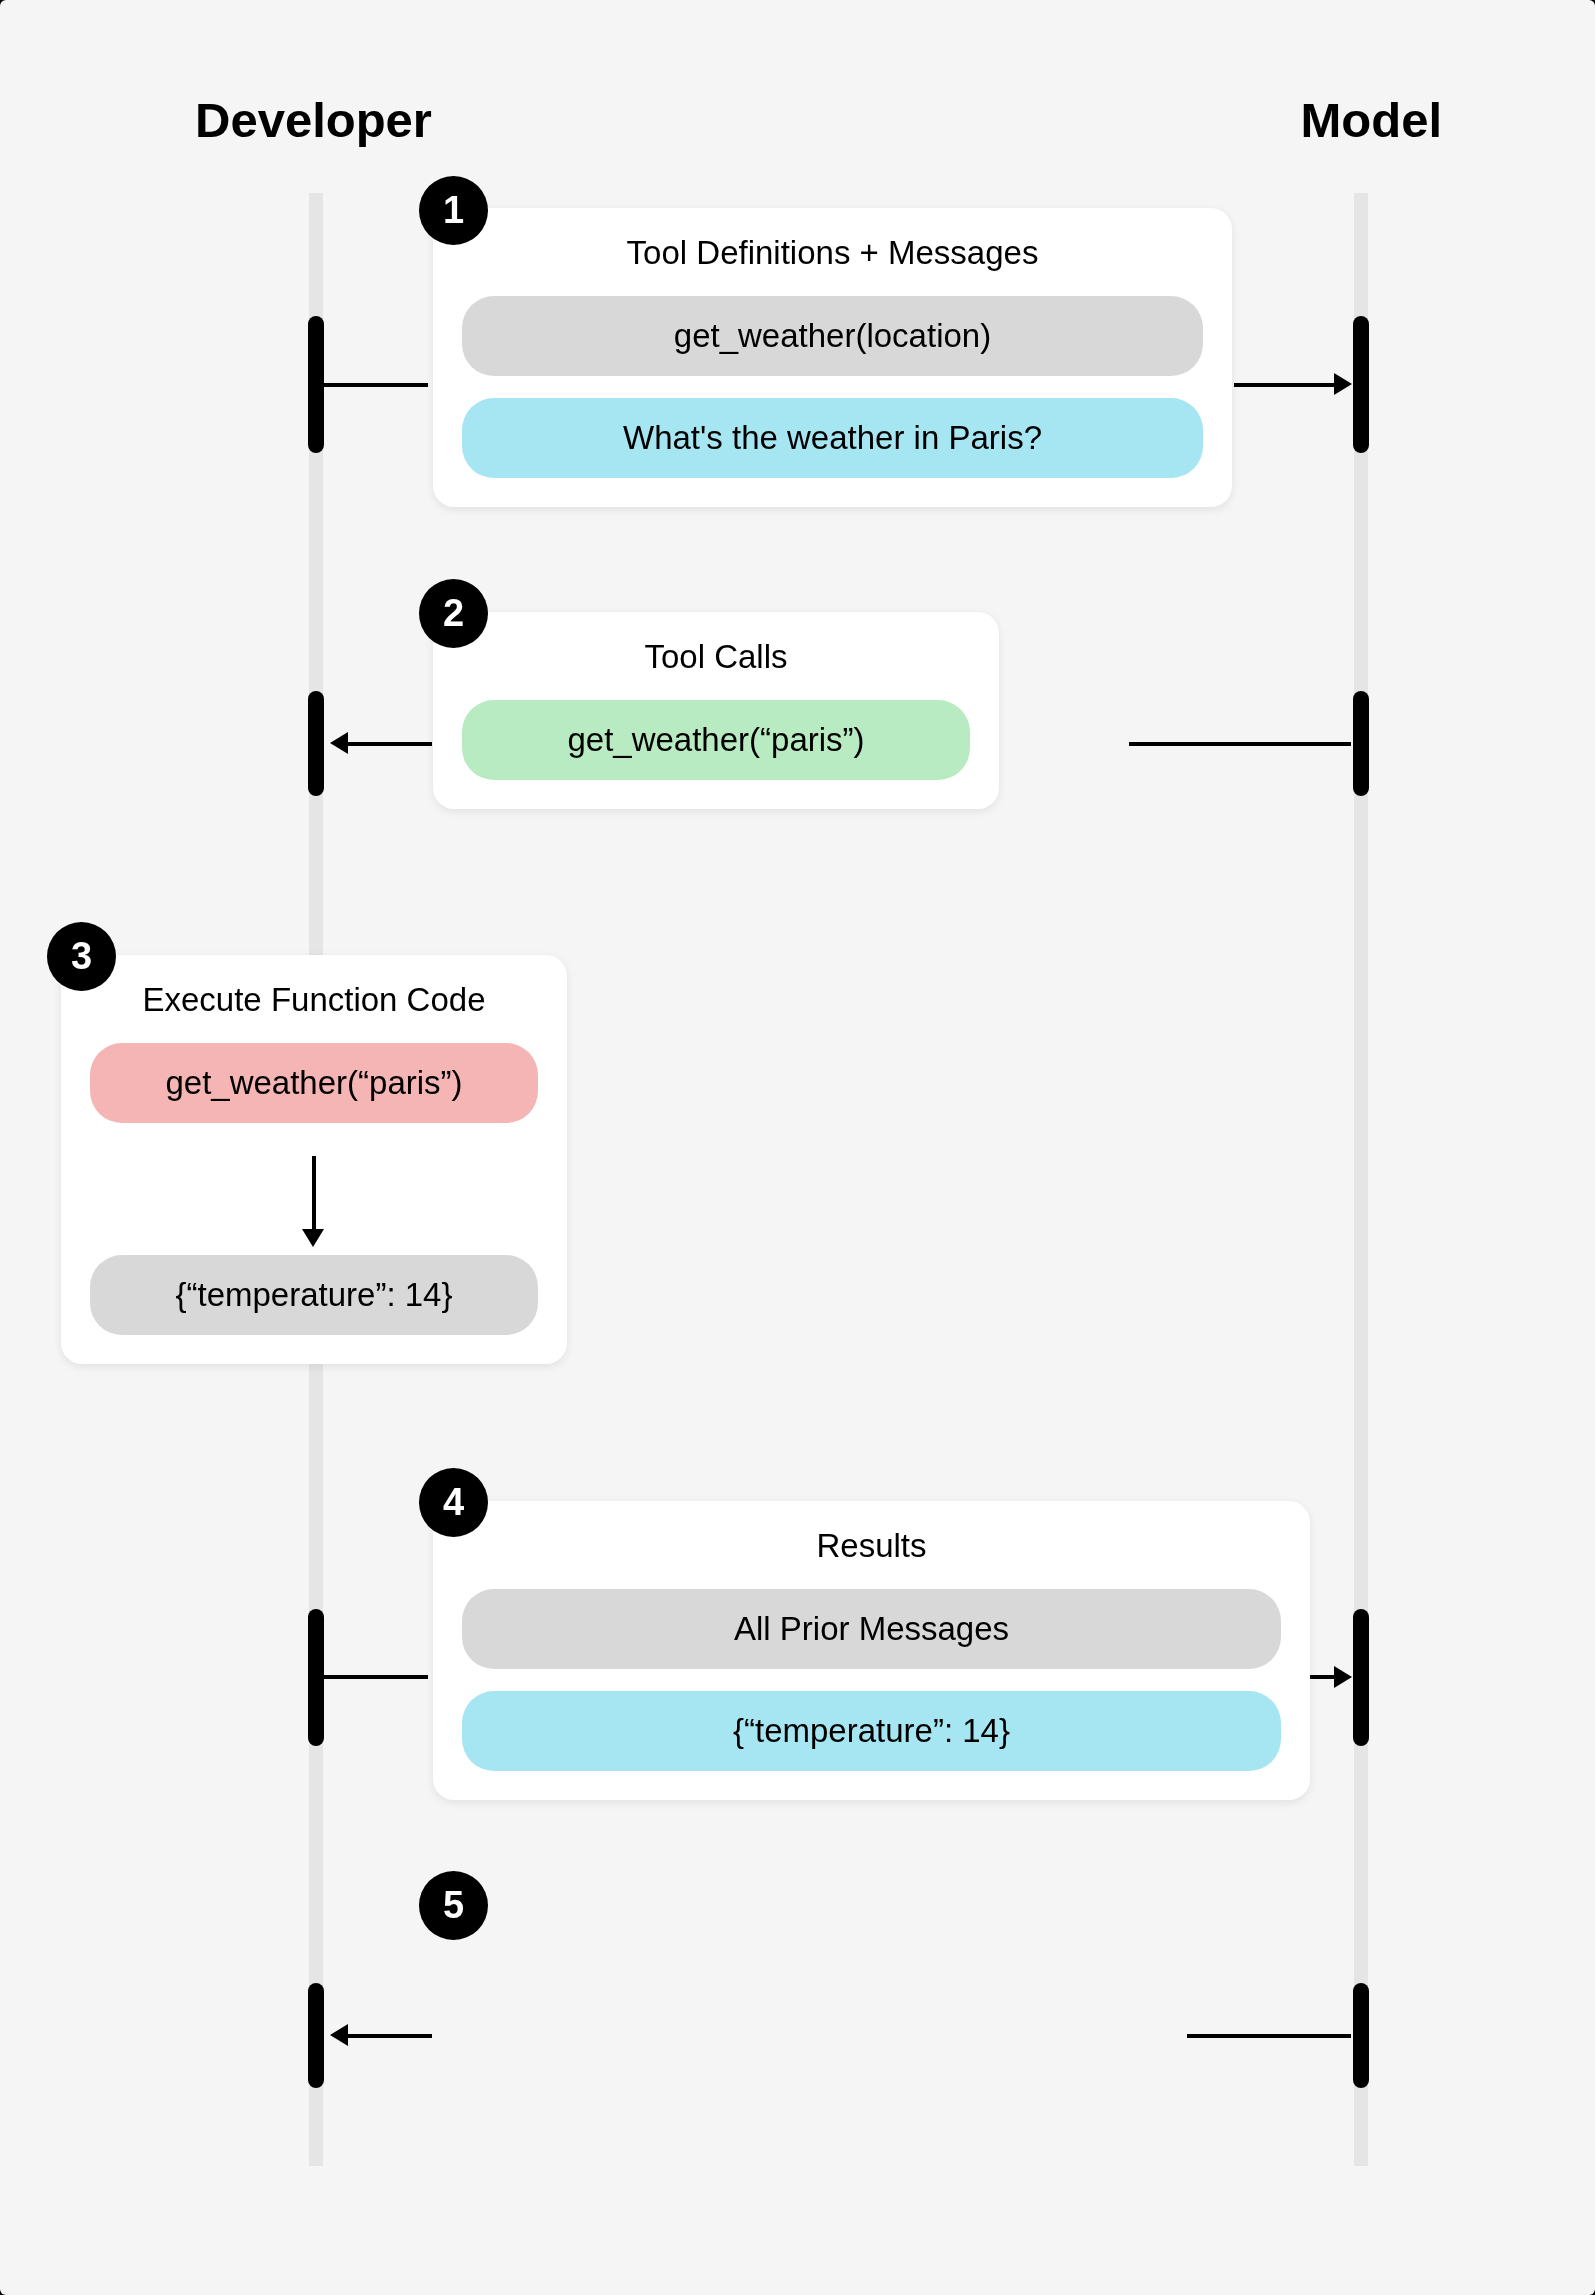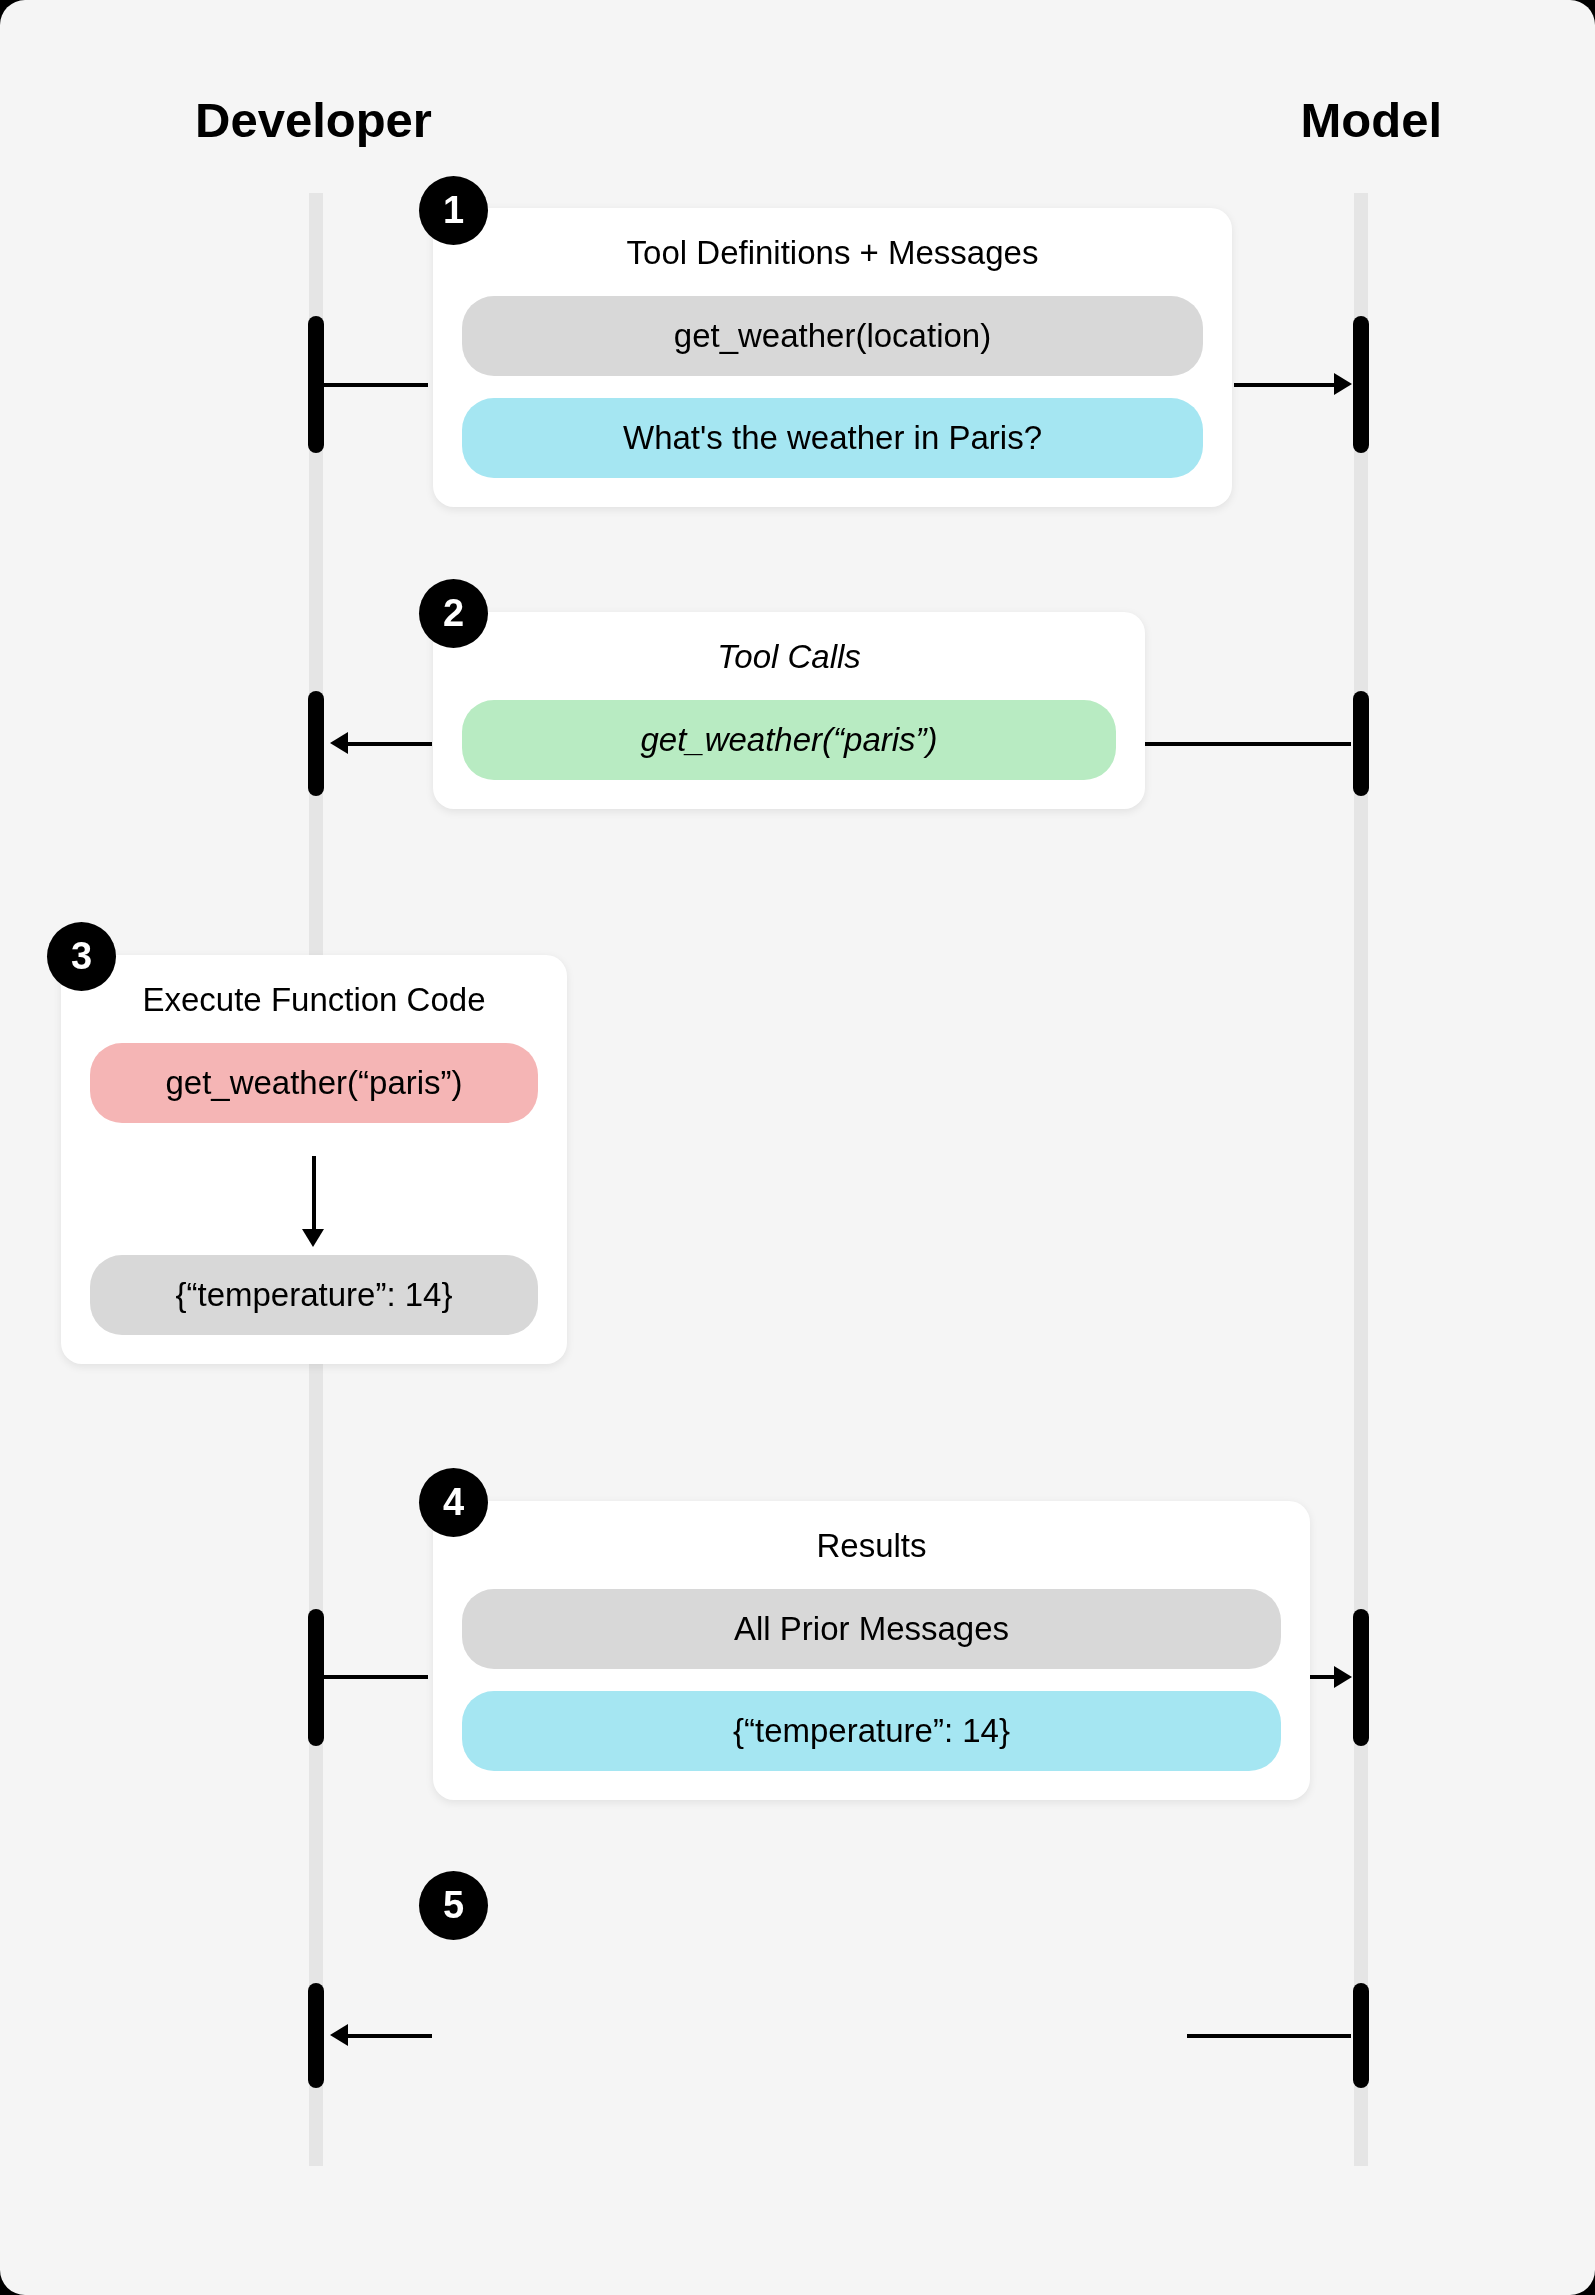--- a/index.html
+++ b/index.html
@@ -13,21 +13,21 @@
       background: #000;
       display: flex;
       justify-content: center;
       align-items: flex-start;
       min-height: 100vh;
       padding: 0;
     }
     
     .canvas {
       background: #f5f5f5;
-      border-radius: 25px;
+      border-radius: 6px;
       width: 1595px;
       height: 2295px;
       position: relative;
       transform-origin: top left;
     }
     
     .header-label {
       position: absolute;
       font-size: 49px;
       font-weight: 600;
@@ -196,21 +196,21 @@
   <div class="badge" style="left:419px; top:176px;">1</div>
 
   <div class="activation" style="left:308px; top:691px; height:105px;"></div>
   <div class="activation" style="right:226px; top:691px; height:105px;"></div>
 
   <div class="arrow-line" style="left:1129px; top:742px; width:222px;"></div>
 
   <div class="arrow-line" style="left:348px; top:742px; width:84px;"></div>
   <div class="arrow-head-left" style="left:330px; top:732px;"></div>
 
-  <div class="card" style="left:433px; top:612px; width:712px;font-style:italic;">
+  <div class="card" style="left:433px; top:612px; width:566px;">
     <div class="card-title">Tool Calls</div>
     <div class="pill pill-green">get_weather(“paris”)</div>
   </div>
   <div class="badge" style="left:419px; top:579px;">2</div>
 
   <div class="card" style="left:61px; top:955px; width:506px;">
     <div class="card-title">Execute Function Code</div>
     <div class="pill pill-red">get_weather(“paris”)</div>
 
     <div style="position:relative; height:105px; margin-bottom:5.3px;">

